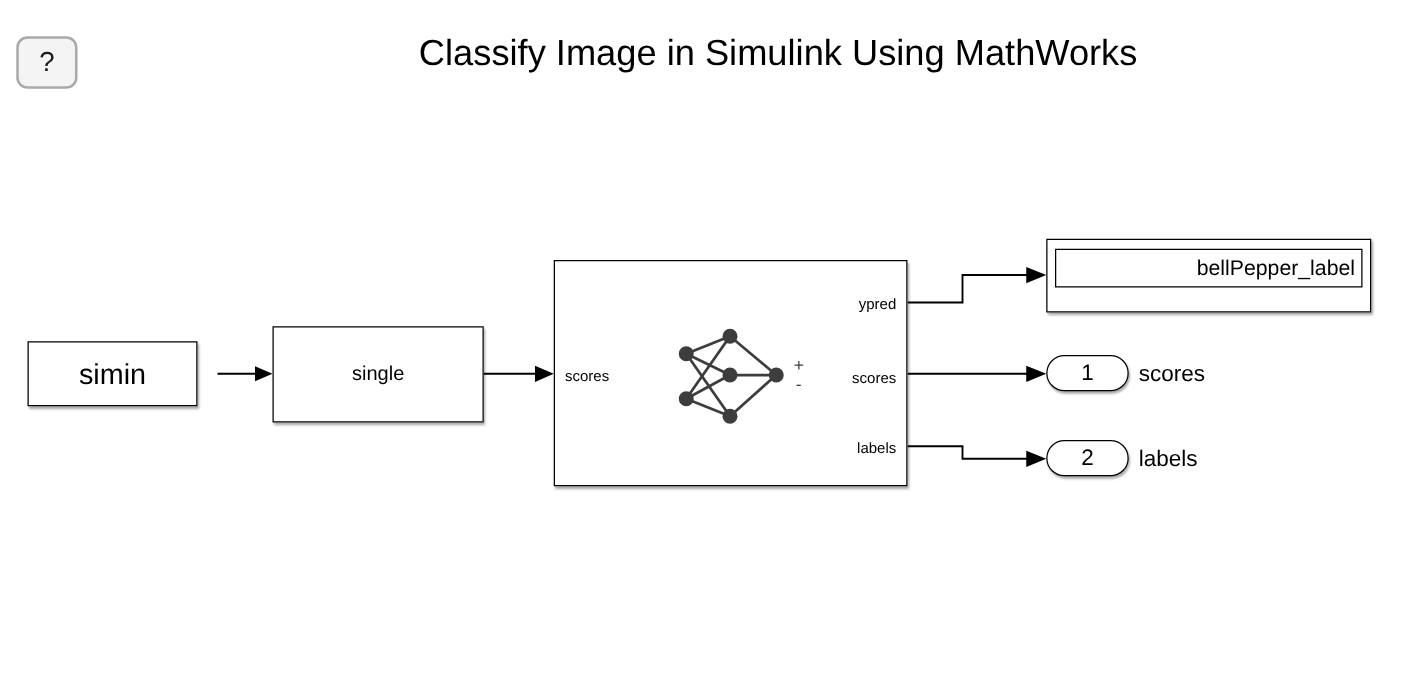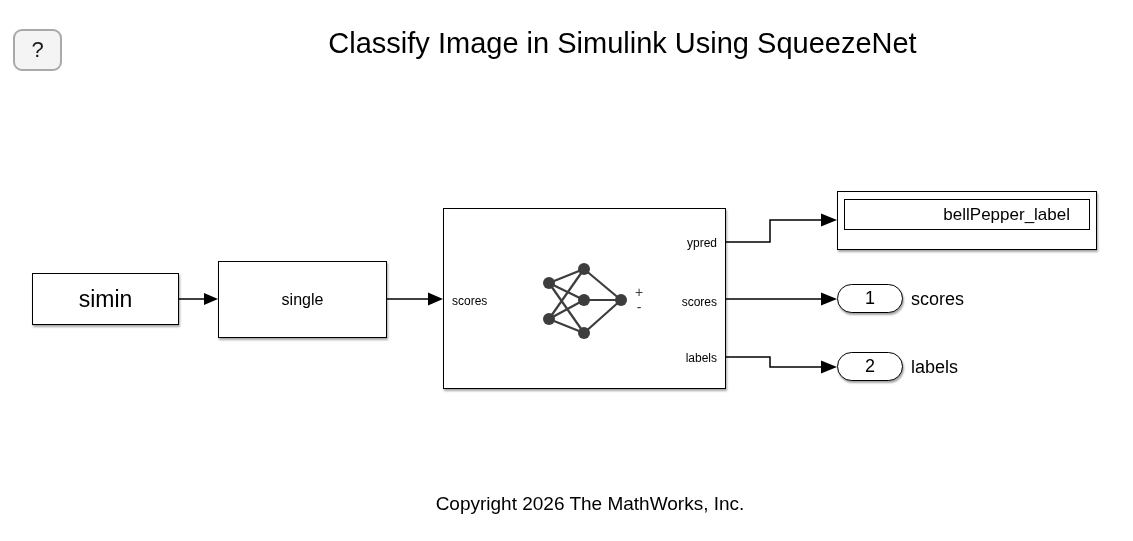--- a/index.html
+++ b/index.html
@@ -41,21 +41,21 @@
 
   
   .blk {
     position: absolute;
     background: #ffffff;
     border: 1.8px solid #000;
     box-shadow: 1px 2px 2px rgba(0,0,0,0.35);
   }
 
   .blk-simin {
-    left: 32px; top: 273px; width: 147px; height: 52px;
+    left: 22px; top: 273px; width: 136px; height: 52px;
     display: flex; align-items: center; justify-content: center;
     font-size: 23px;
   }
 
   .blk-single {
     left: 218px; top: 261px; width: 169px; height: 77px;
     display: flex; align-items: center; justify-content: center;
     font-size: 16px;
   }
 
@@ -84,21 +84,21 @@
   
   .blk-display {
     left: 837px; top: 191px; width: 260px; height: 59px;
   }
   .display-inner {
     position: absolute;
     left: 6px; top: 7px;
     width: 246px; height: 31px;
     border: 1.2px solid #000;
     display: flex; align-items: center; justify-content: flex-end;
-    padding-right: 19px;
+    padding-right: 5px;
     font-size: 17px;
     white-space: nowrap;
     overflow: hidden;
   }
 
   
   .outport {
     position: absolute;
     width: 66px; height: 29px;
     background: #fff;
@@ -143,21 +143,21 @@
 </style>
 </head>
 <body>
 
 <div class="canvas">
 
   <div class="help-btn">
     <span>?</span>
   </div>
 
-  <div class="model-title">Classify Image in Simulink Using SqueezeNet</div>
+  <div class="model-title">Classify Image in Simulink Using MathWorks</div>
 
   <svg class="wires">
     <g>
       <path d="M174,299 H205"></path>
       <polygon points="204,293 218,299 204,305"></polygon>
     </g>
     <g>
       <path d="M387,299 H429"></path>
       <polygon points="428,292.5 443,299 428,305.5"></polygon>
     </g>
@@ -226,15 +226,14 @@
   <div class="outport outport-1">
     <span>1</span>
   </div>
   <span class="outport-name name-scores">scores</span>
 
   <div class="outport outport-2">
     <span>2</span>
   </div>
   <span class="outport-name name-labels">labels</span>
 
-  <div class="copyright">Copyright 2026 The MathWorks, Inc.</div>
 
 </div>
 
 </body></html>

